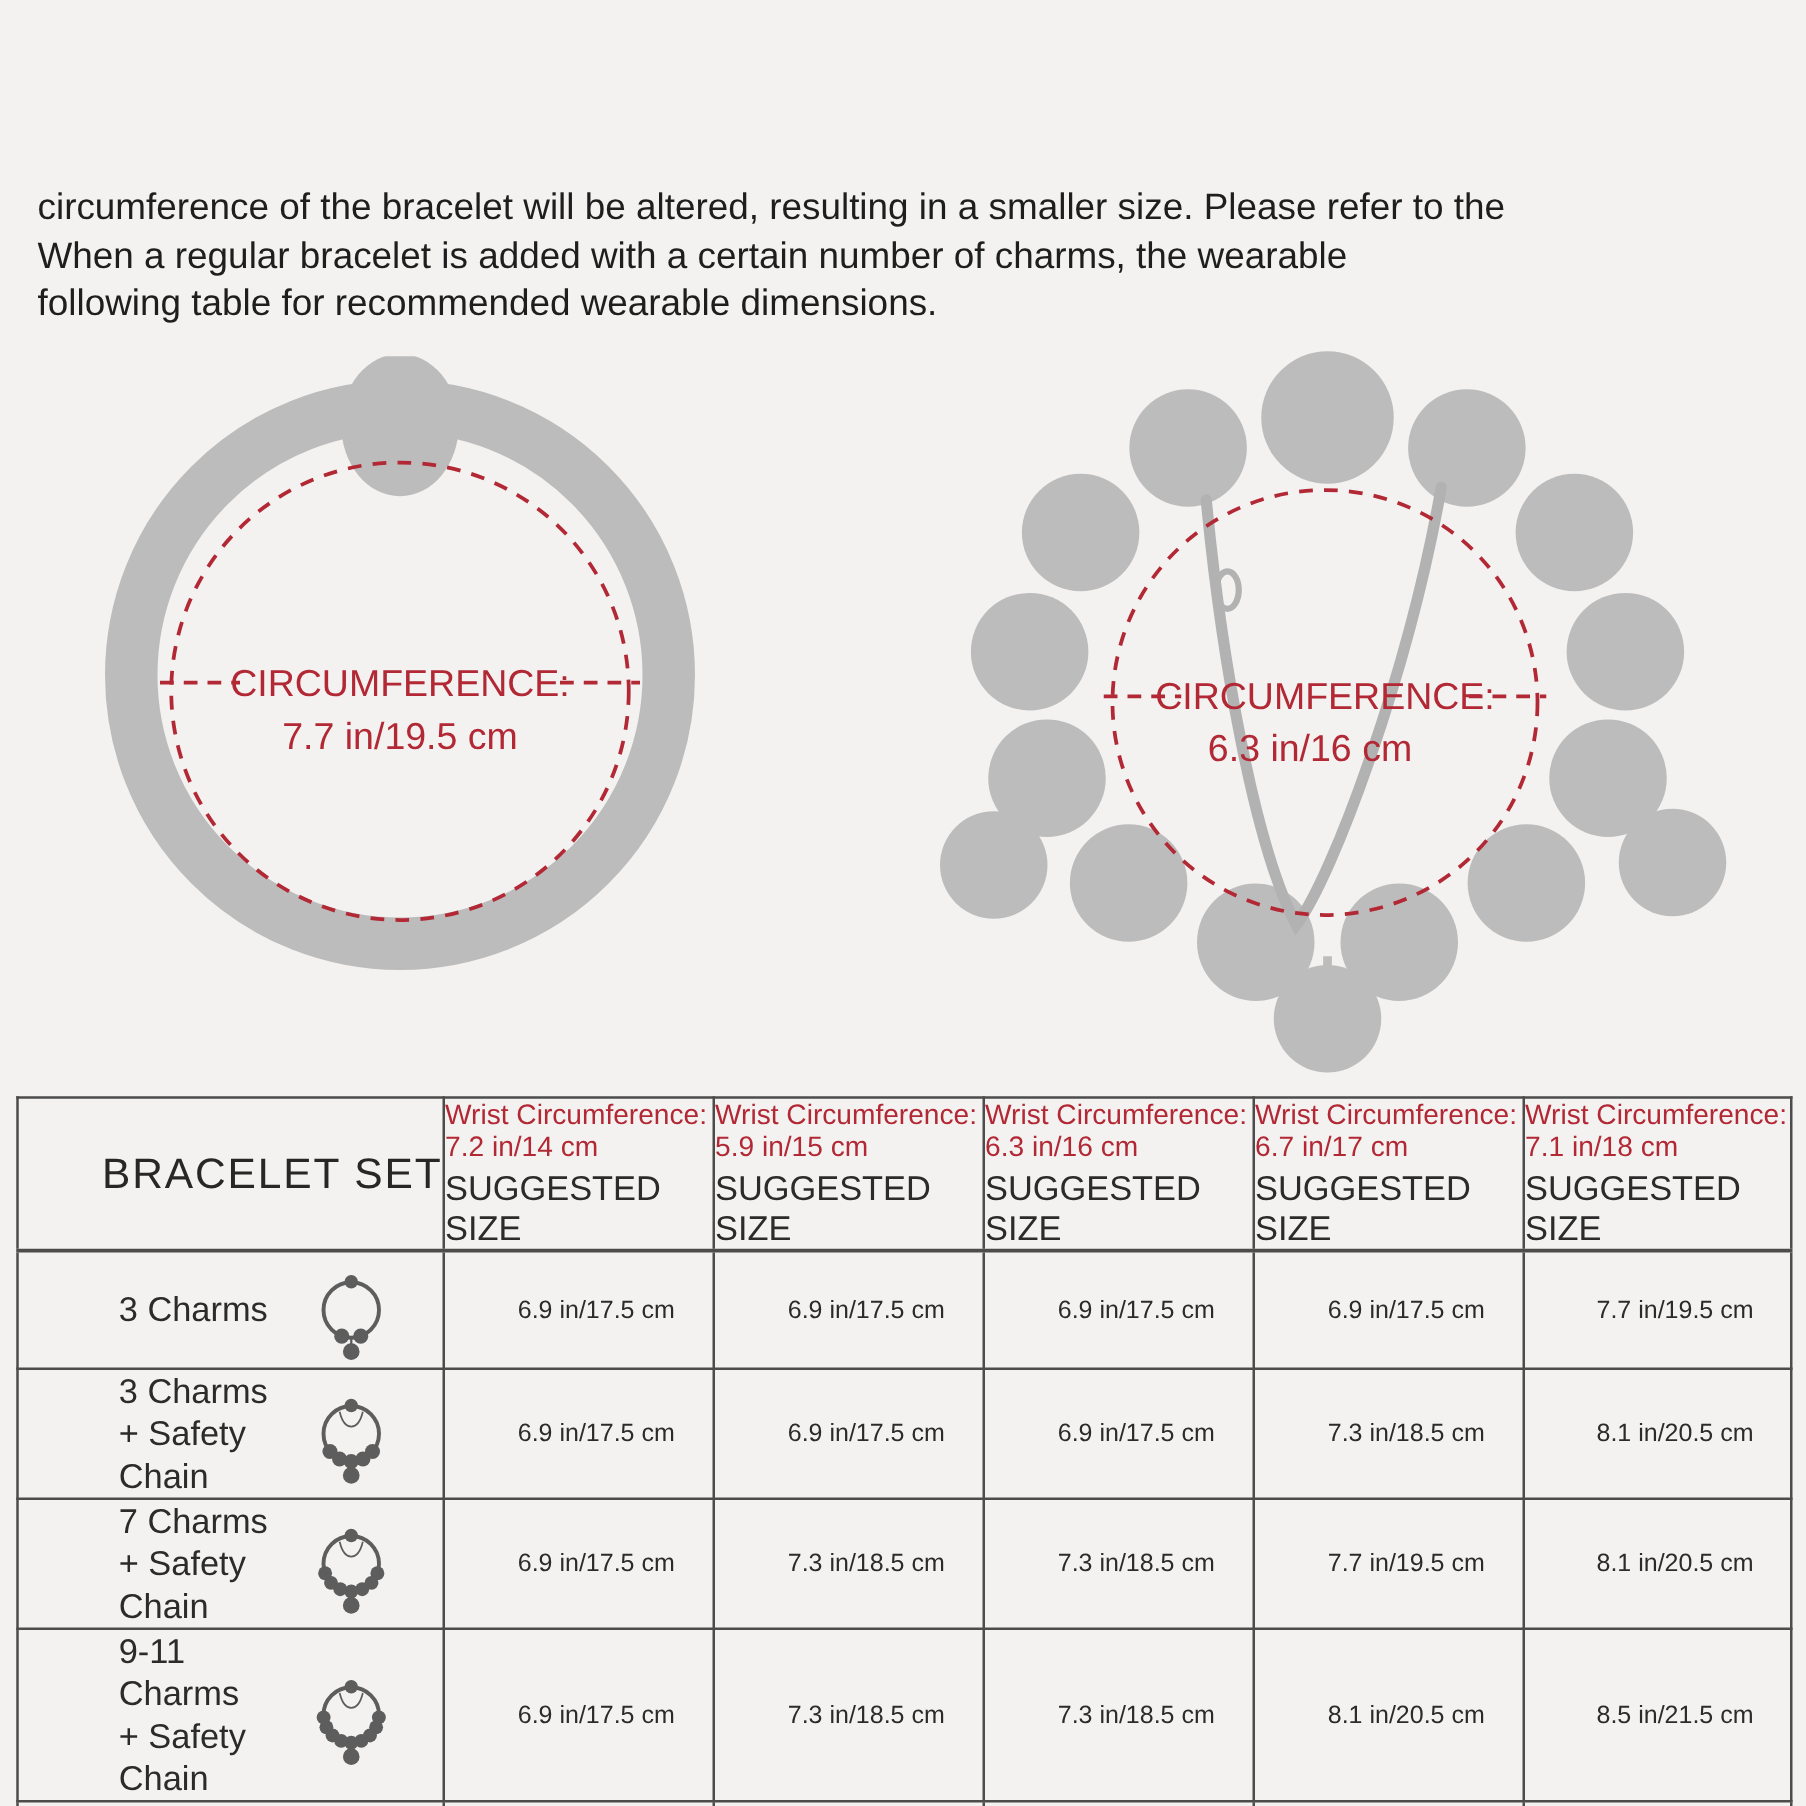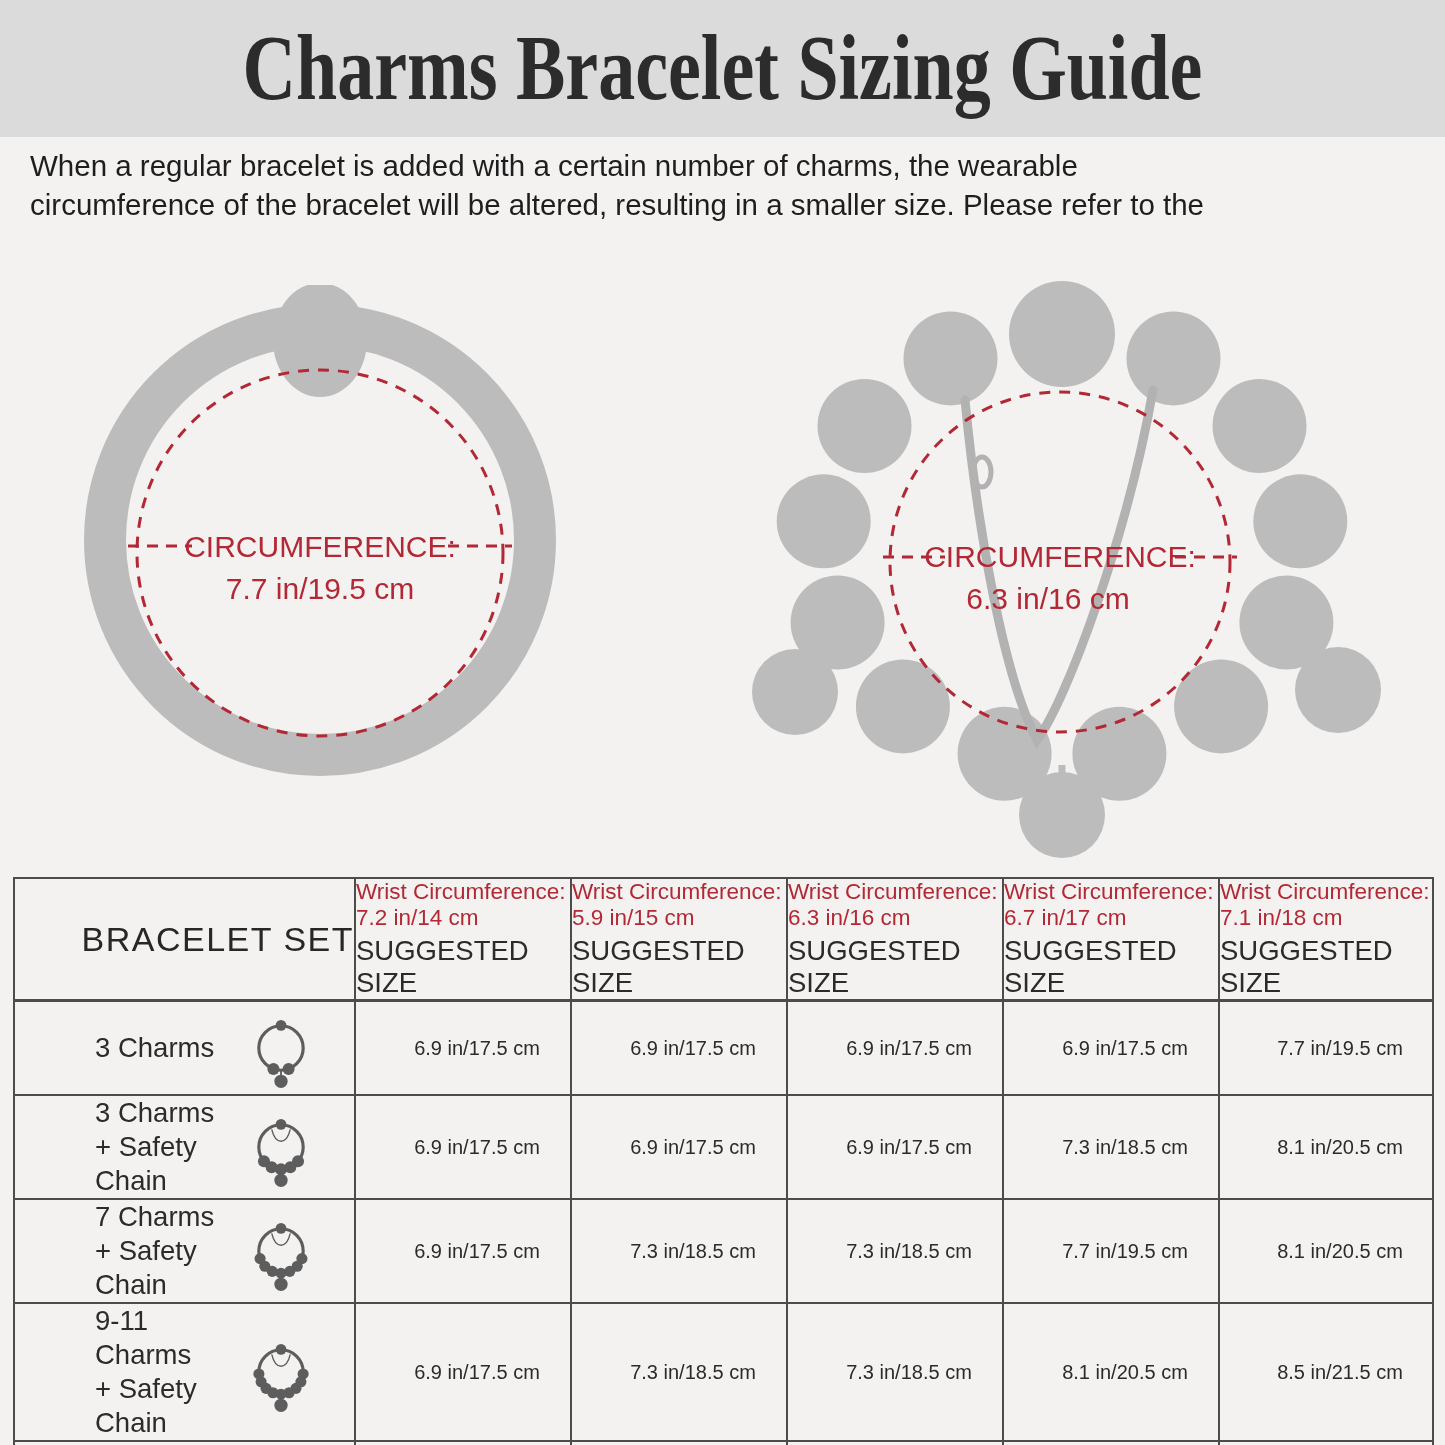--- a/index.html
+++ b/index.html
@@ -29,27 +29,25 @@
   .setwrap{display:flex;align-items:center;justify-content:space-between;padding:0 36px 0 52px;}
   .setlabel{font-size:27.5px;line-height:34px;color:#2b2b2b;text-align:left;}
   .valcell{text-align:center;font-size:20px;color:#2b2b2b;}
   .set-icon{flex:0 0 auto;}
 </style>
 </head>
 <body>
 
 <div class="page">
 
-  <div class="band">
-    <div class="title">Charms Bracelet Sizing Guide</div>
-  </div>
 
   <div class="intro">
+    <div>circumference of the bracelet will be altered, resulting in a smaller size. Please refer to the</div>
     <div>When a regular bracelet is added with a certain number of charms, the wearable</div>
-    <div>circumference of the bracelet will be altered, resulting in a smaller size. Please refer to the</div>
+    <div>following table for recommended wearable dimensions.</div>
   </div>
 
   <svg class="fig" style="left:20px;top:285px;" width="620" height="585" viewBox="0 0 620 585">
     <circle cx="300" cy="255" r="215" fill="none" stroke="#bdbcbc" stroke-width="42"></circle>
     <rect x="183" y="47" width="58" height="30" rx="8" fill="#bdbcbc" transform="rotate(-24 212 62)"></rect>
     <rect x="359" y="47" width="58" height="30" rx="8" fill="#bdbcbc" transform="rotate(24 388 62)"></rect>
     <ellipse cx="300" cy="55" rx="47" ry="57" fill="#bdbcbc"></ellipse>
     <circle cx="300" cy="268" r="183" fill="none" stroke="#b22834" stroke-width="3" stroke-dasharray="11 9"></circle>
     <line x1="108" y1="261" x2="172" y2="261" stroke="#b22834" stroke-width="3" stroke-dasharray="11 8"></line>
     <line x1="428" y1="261" x2="492" y2="261" stroke="#b22834" stroke-width="3" stroke-dasharray="11 8"></line>

